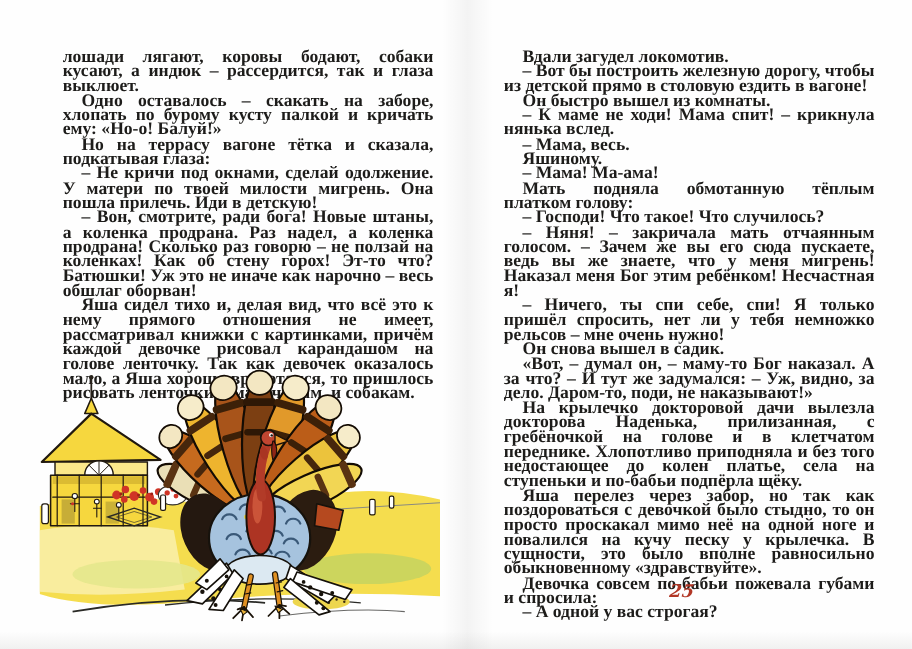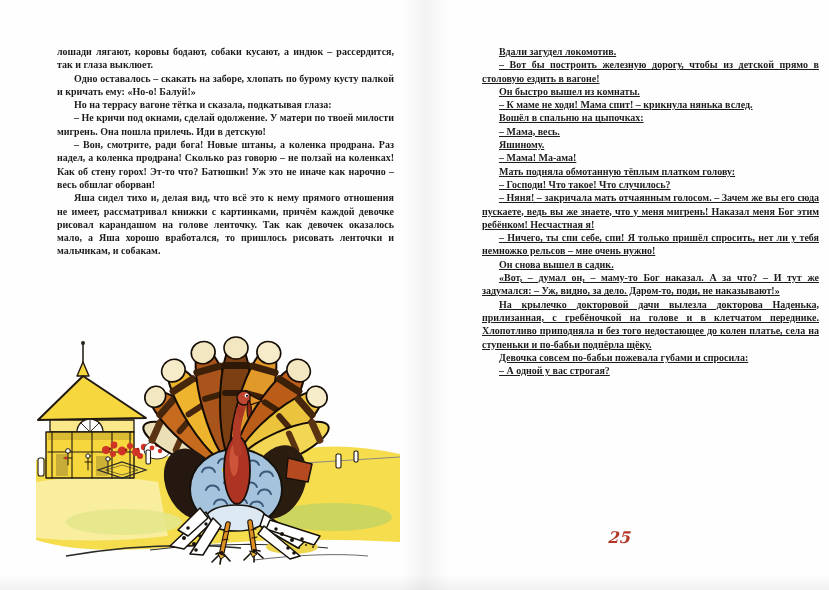--- a/index.html
+++ b/index.html
@@ -12,25 +12,25 @@
     background:linear-gradient(90deg,rgba(0,0,0,0) 0%,rgba(0,0,0,0.045) 50%,rgba(0,0,0,0) 100%);
     pointer-events:none;
   }
   .book::after{ 
     content:"";position:absolute;left:0;bottom:0;width:100%;height:16px;
     background:linear-gradient(180deg,rgba(0,0,0,0) 0%,rgba(120,120,115,0.10) 100%);
     pointer-events:none;
   }
   .page-text{
     position:absolute;top:45px;width:337px;
-    font-size:10px;line-height:13.3px;font-weight:600;color:#1d1c1a;
+    font-size:16px;line-height:13.3px;font-weight:600;color:#1d1c1a;
     text-align:justify;hyphens:auto;-webkit-hyphens:auto;
   }
   .page-text.left{left:57px;}
-  .page-text.right{left:482px;text-decoration:underline;}
+  .page-text.right{left:458px;}
   .page-text p{margin:0;text-indent:17px;}
   .page-text p.no-indent{text-indent:0;}
   .illustration{position:absolute;left:36px;top:332px;width:364px;height:238px;}
   .folio{
     position:absolute;left:600px;top:528px;width:40px;text-align:center;
     color:#b23726;font-size:16px;font-style:italic;font-weight:600;
     font-family:"DejaVu Serif",serif;transform:skewX(-6deg);
   }
 </style>
 </head>
@@ -277,30 +277,30 @@
         <path d="M214 219 L221 222 L217 225 Z" fill="#e8b23a" stroke="#1a1208" stroke-width="1"></path>
       </g>
     </g>
   </svg>
 
   <div class="page-text right">
     <p>Вдали загудел локомотив.</p>
     <p>– Вот бы построить железную дорогу, чтобы из детской прямо в столовую ездить в вагоне!</p>
     <p>Он быстро вышел из комнаты.</p>
     <p>– К маме не ходи! Мама спит! – крикнула нянька вслед.</p>
-    <p>Вошёл в спальню на цыпочках:</p>
     <p>– Мама, весь.</p>
     <p>Яшиному.</p>
     <p>– Мама! Ма-ама!</p>
     <p>Мать подняла обмотанную тёплым платком голову:</p>
     <p>– Господи! Что такое! Что случилось?</p>
     <p>– Няня! – закричала мать отчаянным голосом. – Зачем же вы его сюда пускаете, ведь вы же знаете, что у меня мигрень! Наказал меня Бог этим ребёнком! Несчастная я!</p>
     <p>– Ничего, ты спи себе, спи! Я только пришёл спросить, нет ли у тебя немножко рельсов – мне очень нужно!</p>
     <p>Он снова вышел в садик.</p>
     <p>«Вот, – думал он, – маму-то Бог наказал. А за что? – И тут же задумался: – Уж, видно, за дело. Даром-то, поди, не наказывают!»</p>
     <p>На крылечко докторовой дачи вылезла докторова Наденька, прилизанная, с гребёночкой на голове и в клетчатом переднике. Хлопотливо приподняла и без того недостающее до колен платье, села на ступеньки и по-бабьи подпёрла щёку.</p>
+    <p>Яша перелез через забор, но так как поздороваться с девочкой было стыдно, то он просто проскакал мимо неё на одной ноге и повалился на кучу песку у крылечка. В сущности, это было вполне равносильно обыкновенному «здравствуйте».</p>
     <p>Девочка совсем по-бабьи пожевала губами и спросила:</p>
     <p>– А одной у вас строгая?</p>
   </div>
 
   <div class="folio">25</div>
 
 </div>
 
 </body></html>

